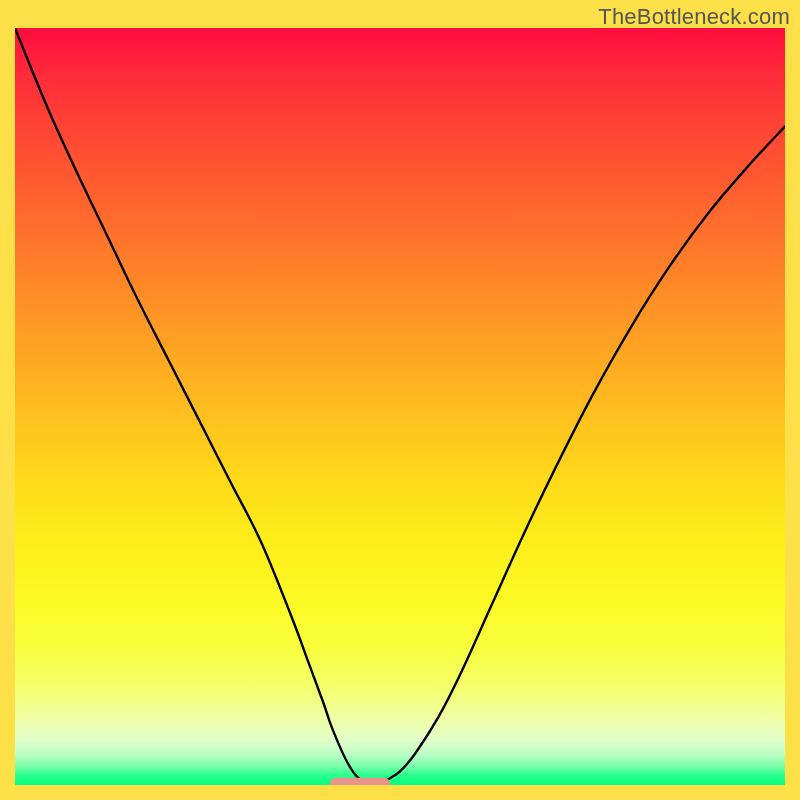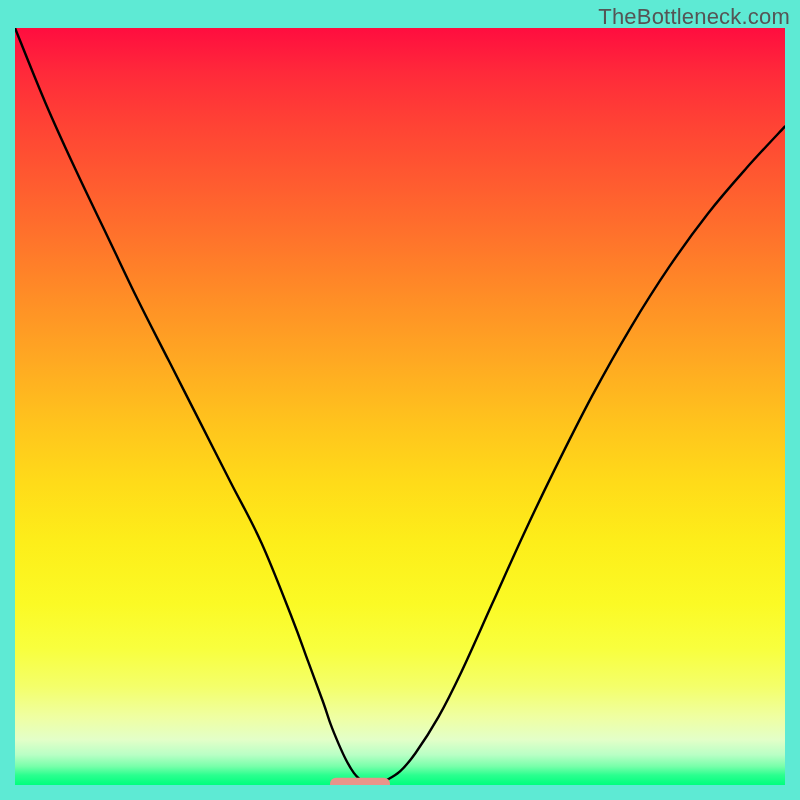--- a/index.html
+++ b/index.html
@@ -8,21 +8,21 @@
     width: 800px;
     height: 800px;
     overflow: hidden;
     background: #000;
     font-family: Arial, Helvetica, sans-serif;
   }
   .frame {
     position: relative;
     width: 800px;
     height: 800px;
-    background: #5eead4;
+    background: #fde047;
   }
   .watermark {
     position: absolute;
     top: 4px;
     right: 10px;
     color: #555;
     font-size: 22px;
     font-weight: 500;
     letter-spacing: 0.2px;
     z-index: 10;

